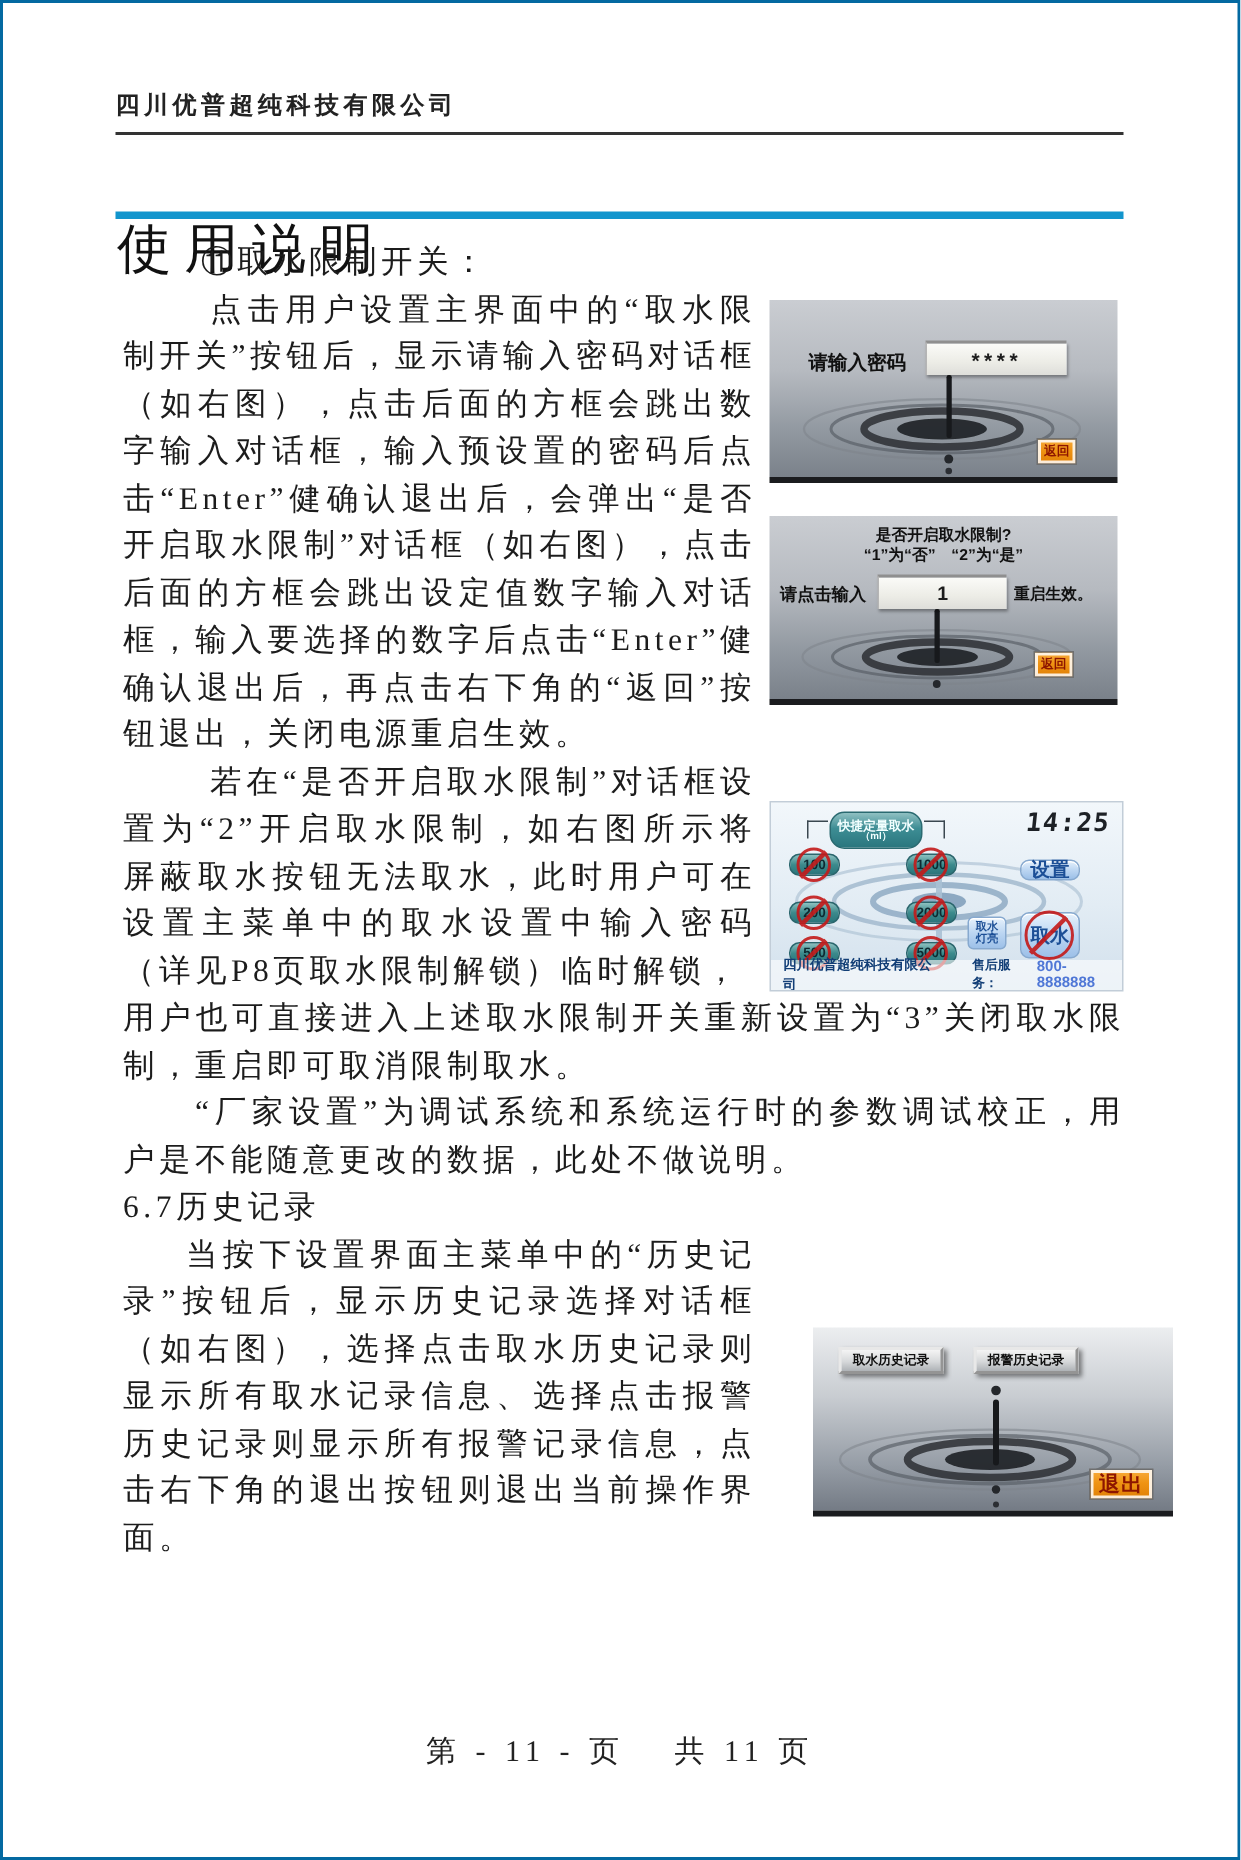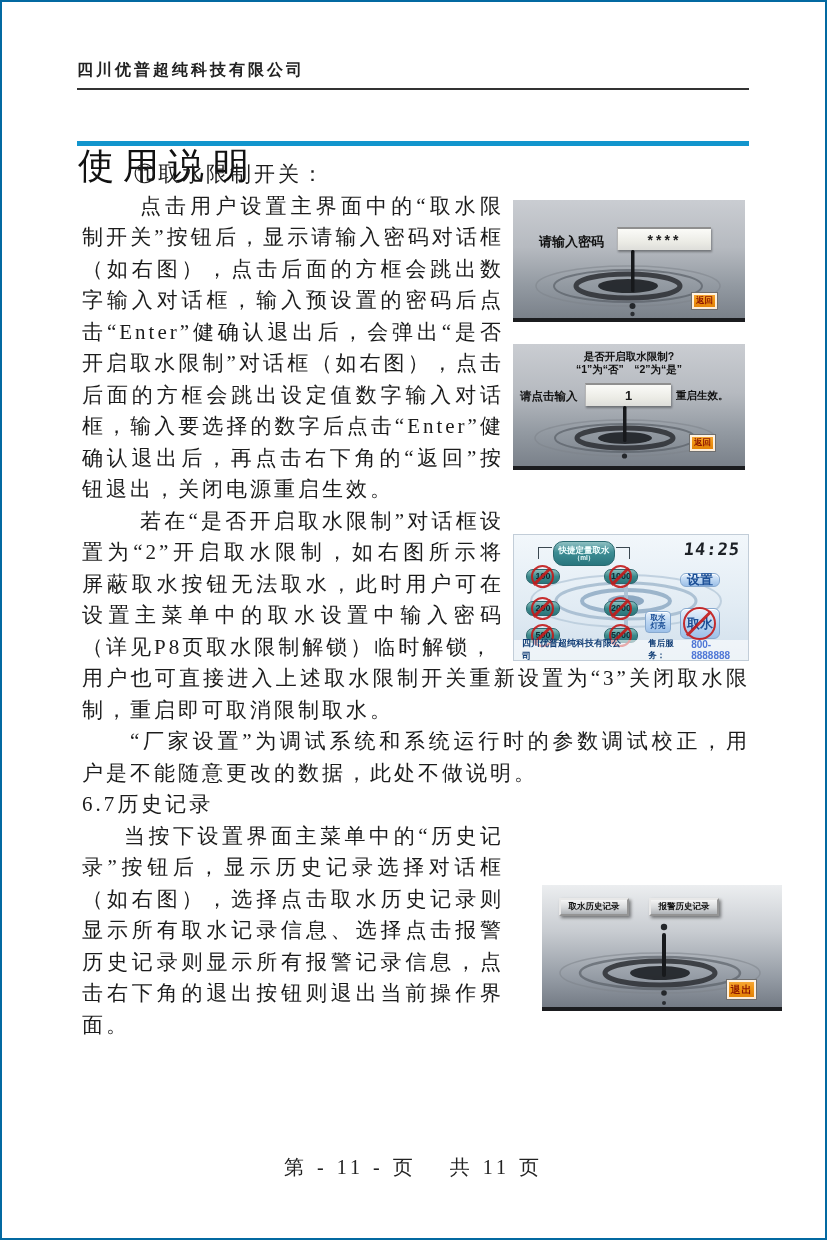--- a/index.html
+++ b/index.html
@@ -226,16 +226,16 @@
       <ellipse cx="118" cy="88" rx="80" ry="16" fill="none" stroke="#565c64" stroke-width="2.5" opacity="0.65"></ellipse>
       <ellipse cx="118" cy="88" rx="55" ry="12" fill="none" stroke="#2b2e33" stroke-width="5" opacity="0.85"></ellipse>
       <ellipse cx="118" cy="88" rx="30" ry="7" fill="#1d2025" opacity="0.9"></ellipse>
       <rect x="120" y="48" width="4" height="44" rx="2" fill="#17191c"></rect>
       <circle cx="122" cy="42" r="3.2" fill="#24272b"></circle>
       <circle cx="122" cy="108" r="2.8" fill="#24272b"></circle>
       <circle cx="122" cy="118" r="2" fill="#2b2e33"></circle>
     </svg>
     <div class="btn-3d" style="left:17px; top:13px;">取水历史记录</div>
     <div class="btn-3d" style="left:107px; top:13px;">报警历史记录</div>
-    <div class="btn-orange" style="left:184px; top:94px; width:31px; height:21px; font-size:10px; letter-spacing:1px;">退出</div>
+    <div class="btn-orange" style="left:184px; top:94px; width:43px; height:21px; font-size:14px; letter-spacing:1px;">退出</div>
   </div>
 
 </div>
 
 </body></html>

